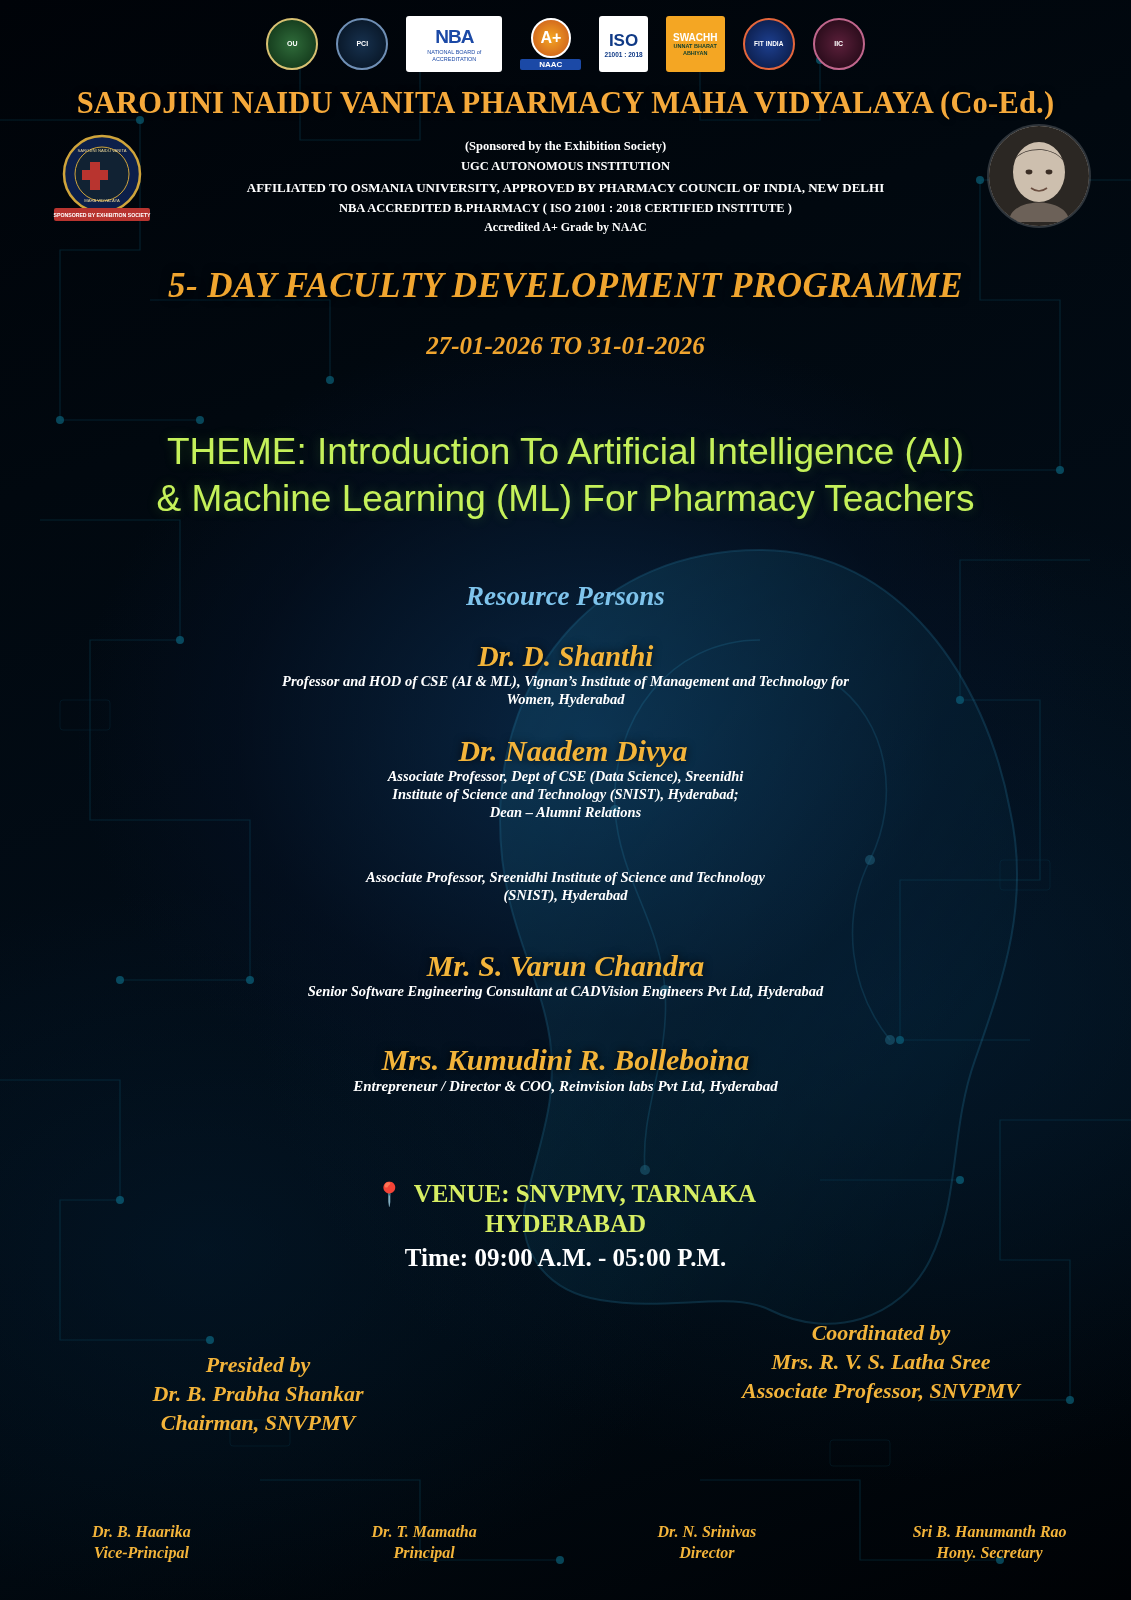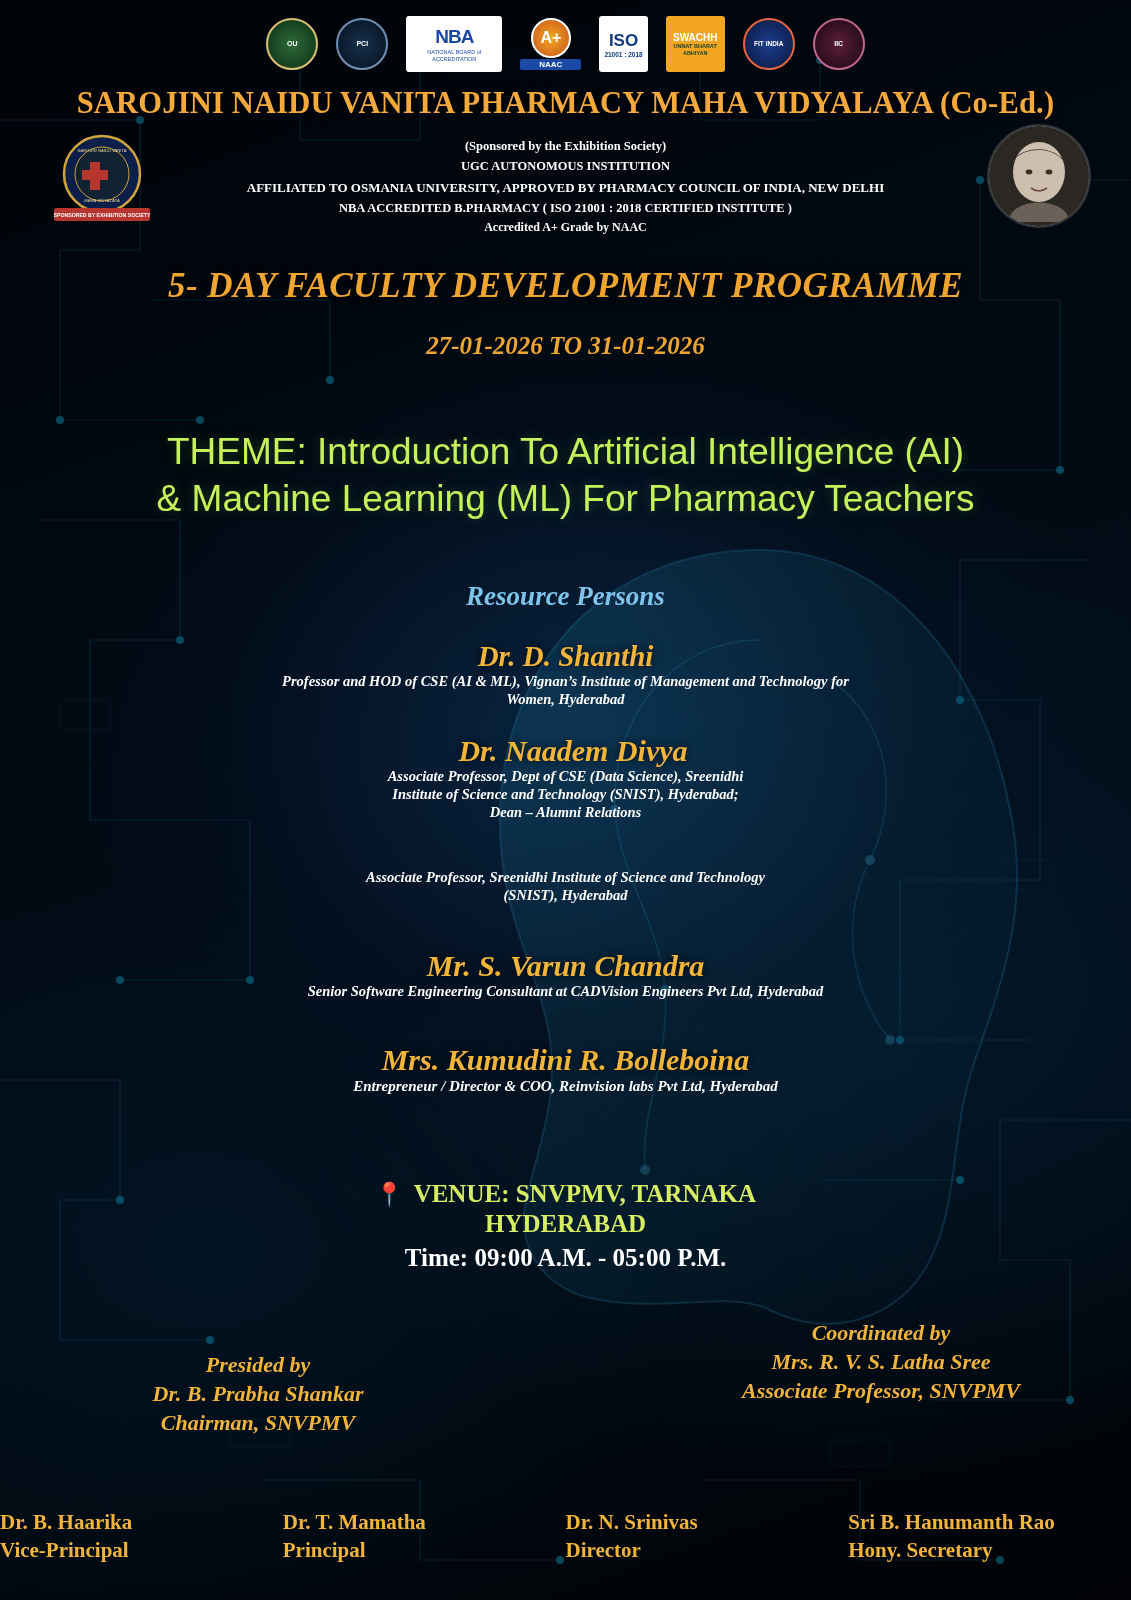--- a/index.html
+++ b/index.html
@@ -148,21 +148,22 @@
   }
   .coordinated {
     position: absolute; right: 40px; top: 1318px; width: 420px; text-align: center; z-index: 5;
     font-style: italic; font-weight: bold; color: #f3b43a; font-size: 22px; line-height: 1.32;
   }
   .footer-row {
     position: absolute; left: 0; right: 0; bottom: 36px; z-index: 5;
     display: flex; justify-content: space-around; align-items: flex-start;
   }
   .footer-item {
-    font-weight: bold; font-size: 21px; line-height: 1.3;
+    text-align: center;
+    font-style: italic; font-weight: bold; font-size: 16px; line-height: 1.3;
     color: #f3b43a;
     flex: 1;
   }
 
   
   .badge-round {
     width: 52px; height: 52px; border-radius: 50%;
     display: flex; align-items: center; justify-content: center;
     font-family: "Liberation Sans", sans-serif; font-size: 7px; font-weight: bold;
     text-align: center; line-height: 1.05; color: #fff;

